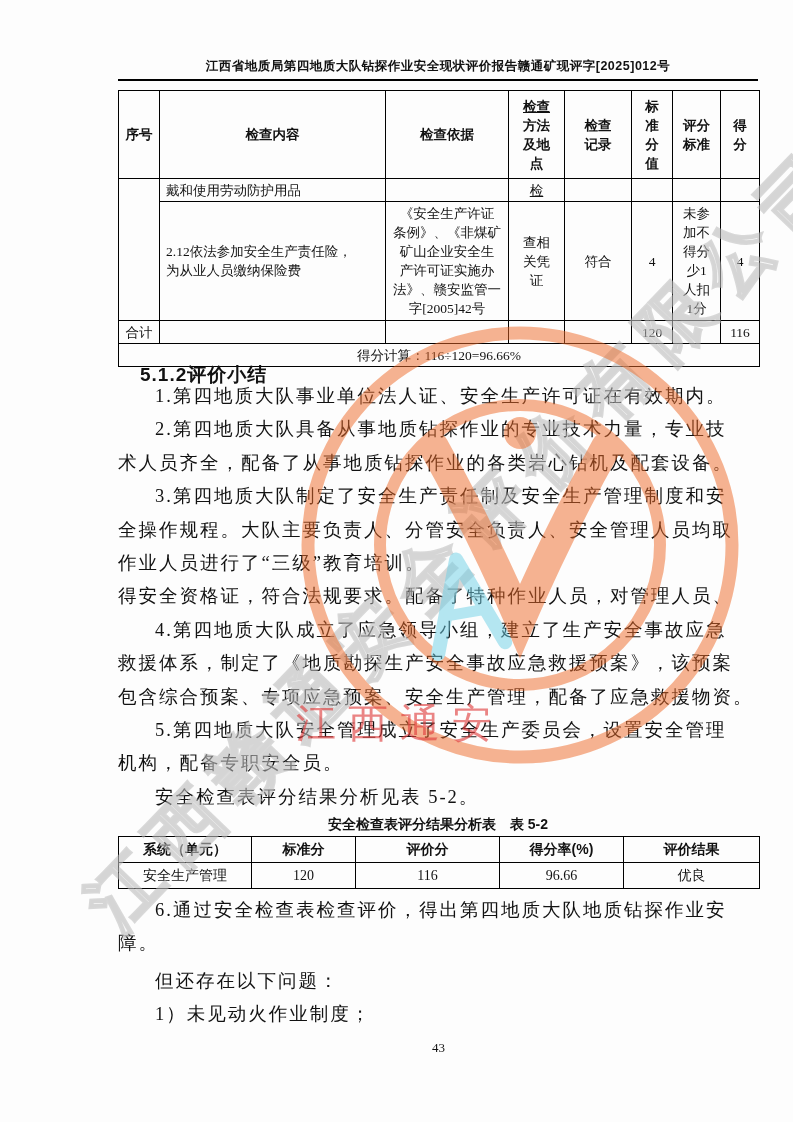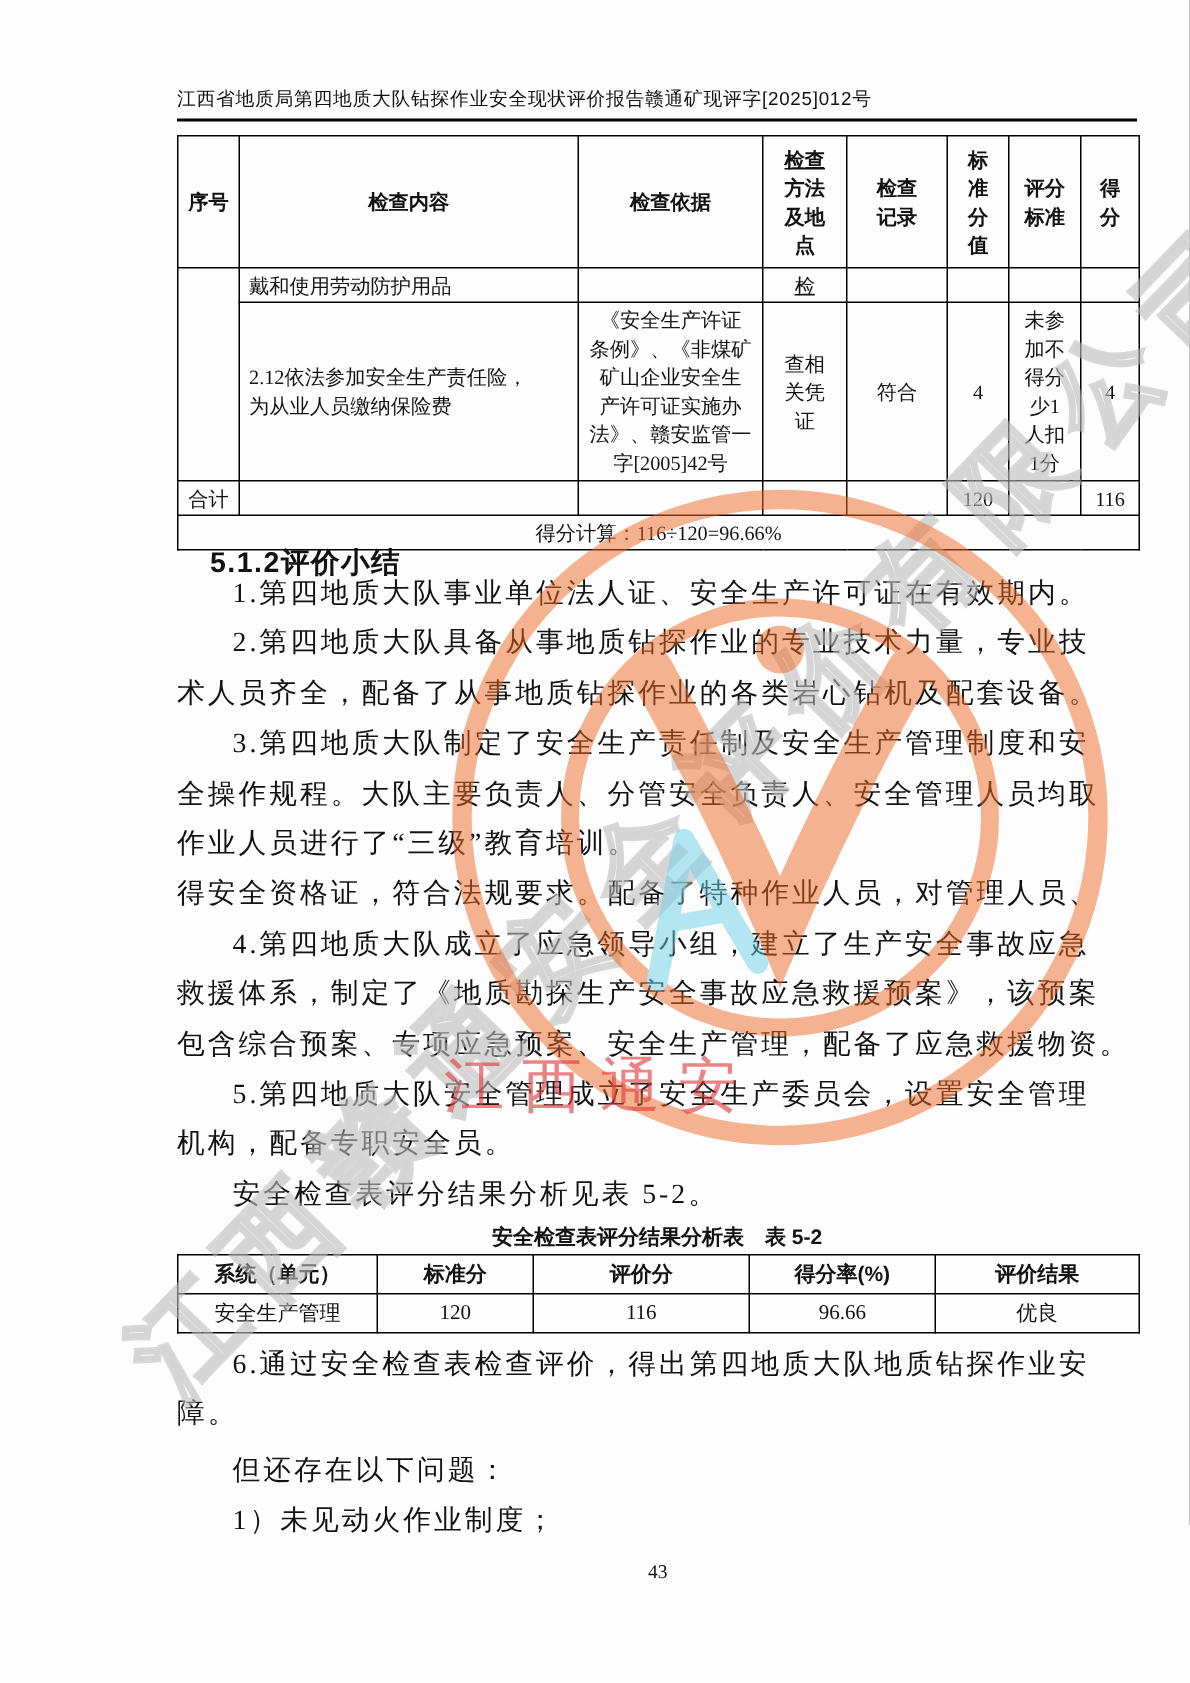--- a/index.html
+++ b/index.html
@@ -1,21 +1,21 @@
 <!DOCTYPE html>
 <html><head>
 <meta charset="utf-8">
 <style>
   html,body{margin:0;padding:0;background:#9c9c9c;}
   .page{position:relative;width:793px;height:1122px;background:#fdfdfd;margin:0 auto;
         overflow:hidden;font-family:"Liberation Serif","DejaVu Serif",serif;color:#121212;}
   
   .runhead{position:absolute;left:118px;top:58px;width:640px;display:flex;
-           justify-content:flex-start;font-family:"Liberation Sans","DejaVu Sans",sans-serif;
-           font-weight:normal;font-size:12.5px;letter-spacing:.5px;}
+           justify-content:center;font-family:"Liberation Sans","DejaVu Sans",sans-serif;
+           font-weight:bold;font-size:12.5px;letter-spacing:.5px;}
   .headrule{position:absolute;left:118px;top:79px;width:640px;height:2.4px;background:#000;}
   
   .mt{position:absolute;left:118px;top:90px;border-collapse:collapse;table-layout:fixed;
       font-size:13.5px;line-height:19px;}
   .mt td{border:1.3px solid #000;text-align:center;vertical-align:middle;padding:1px 3px;
          overflow:hidden;}
   .mt .hd td{font-family:"Liberation Sans","DejaVu Sans",sans-serif;font-weight:bold;height:85px;}
   .pre{white-space:pre-line;}
   .u{display:block;text-decoration:underline;}
   .mt .r1 td{height:20px;}

